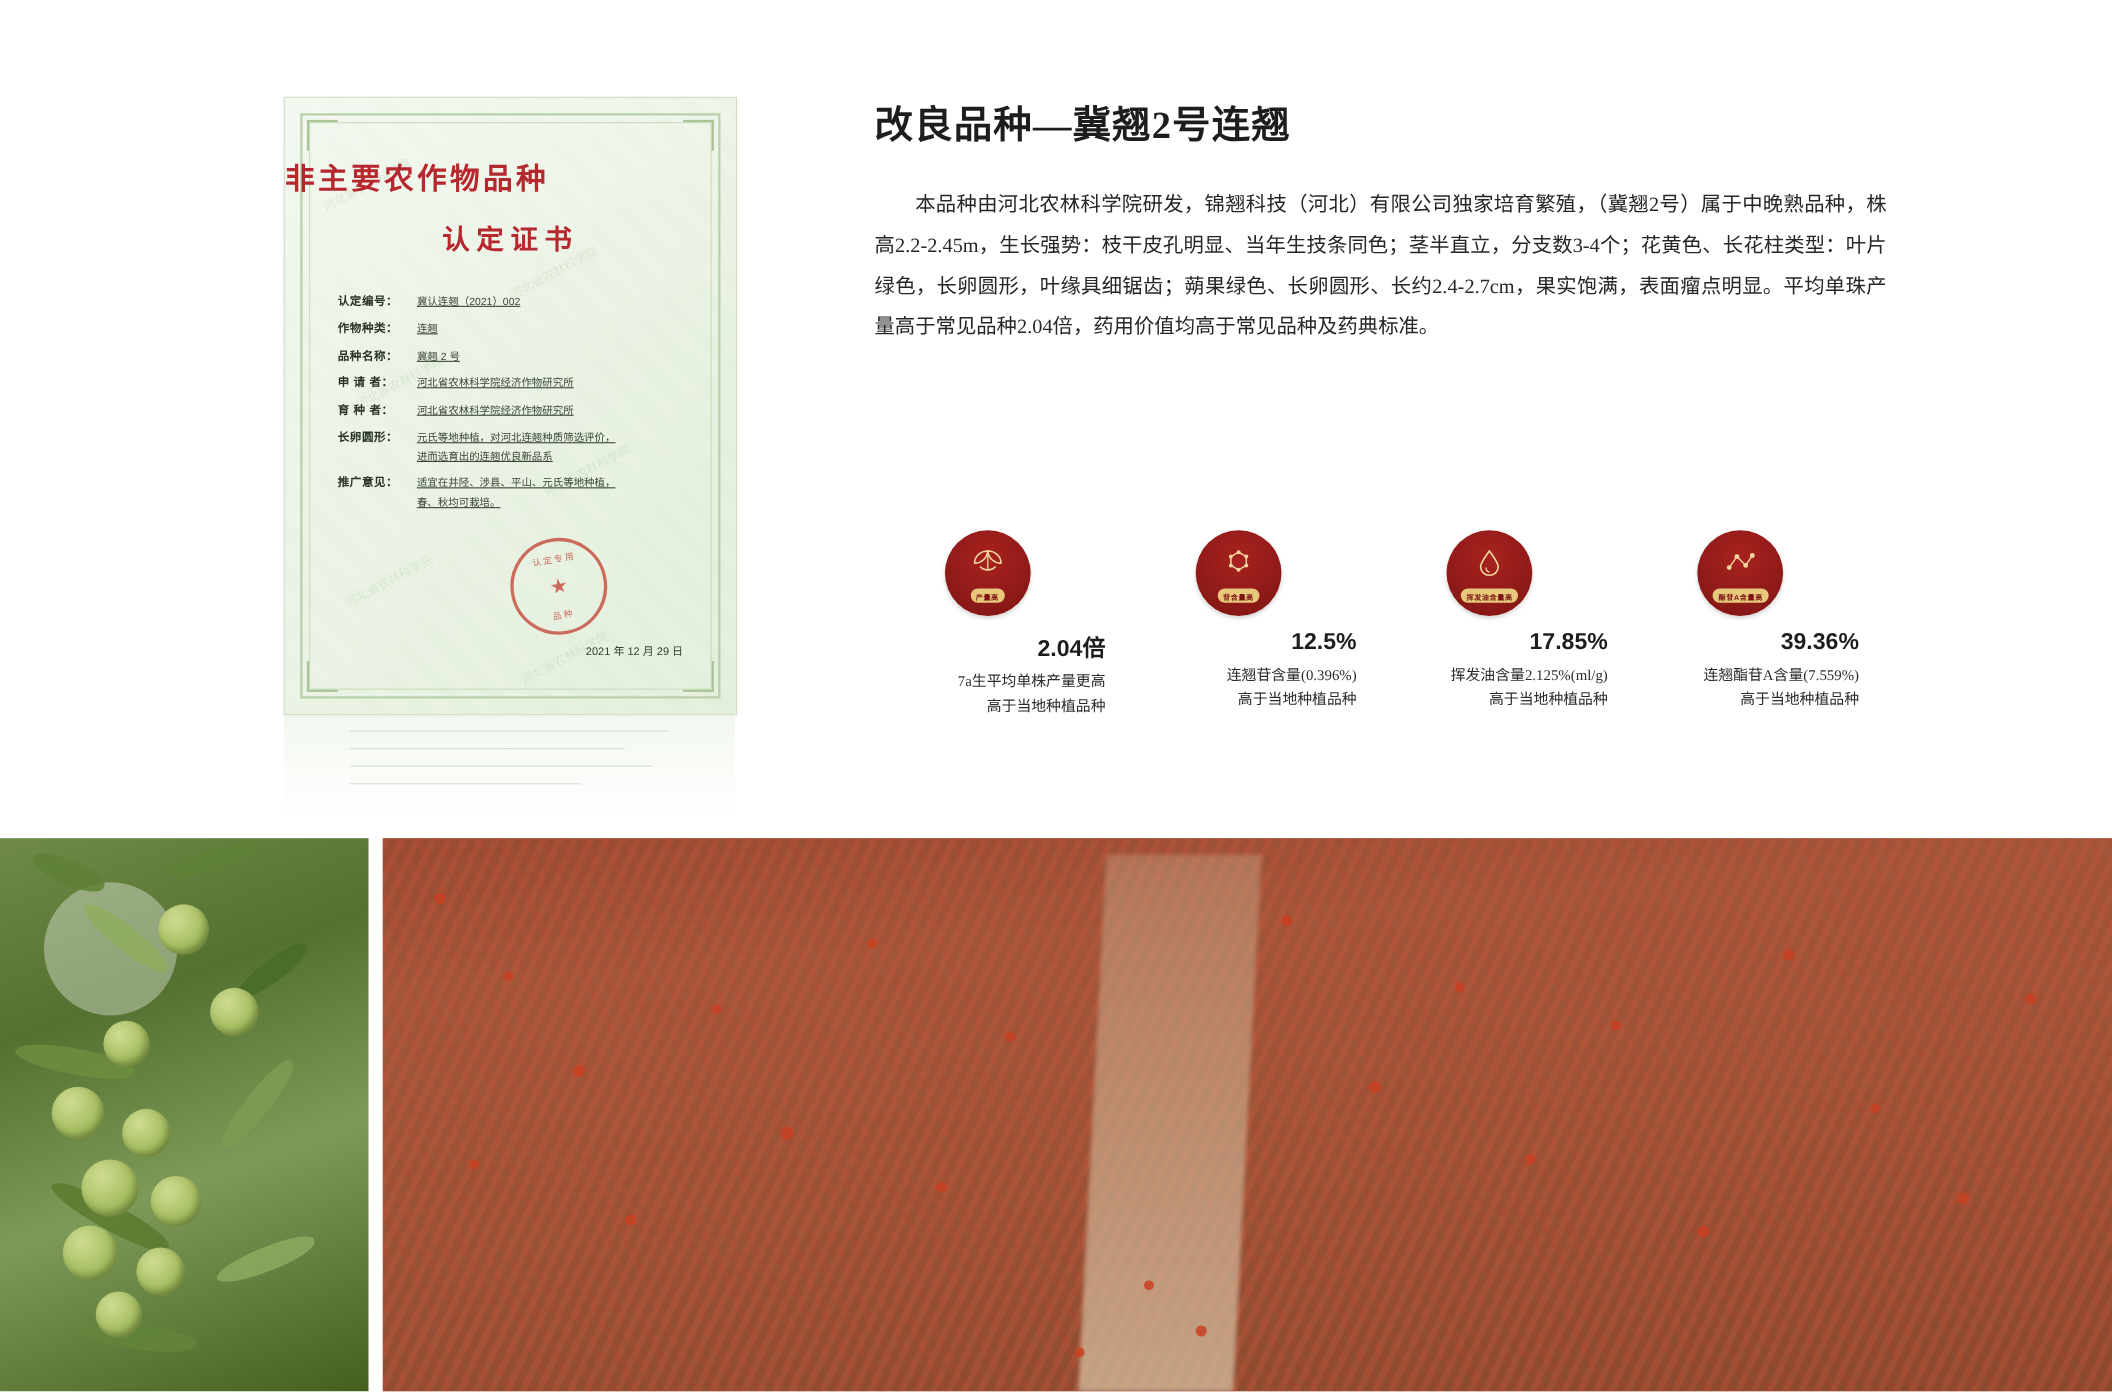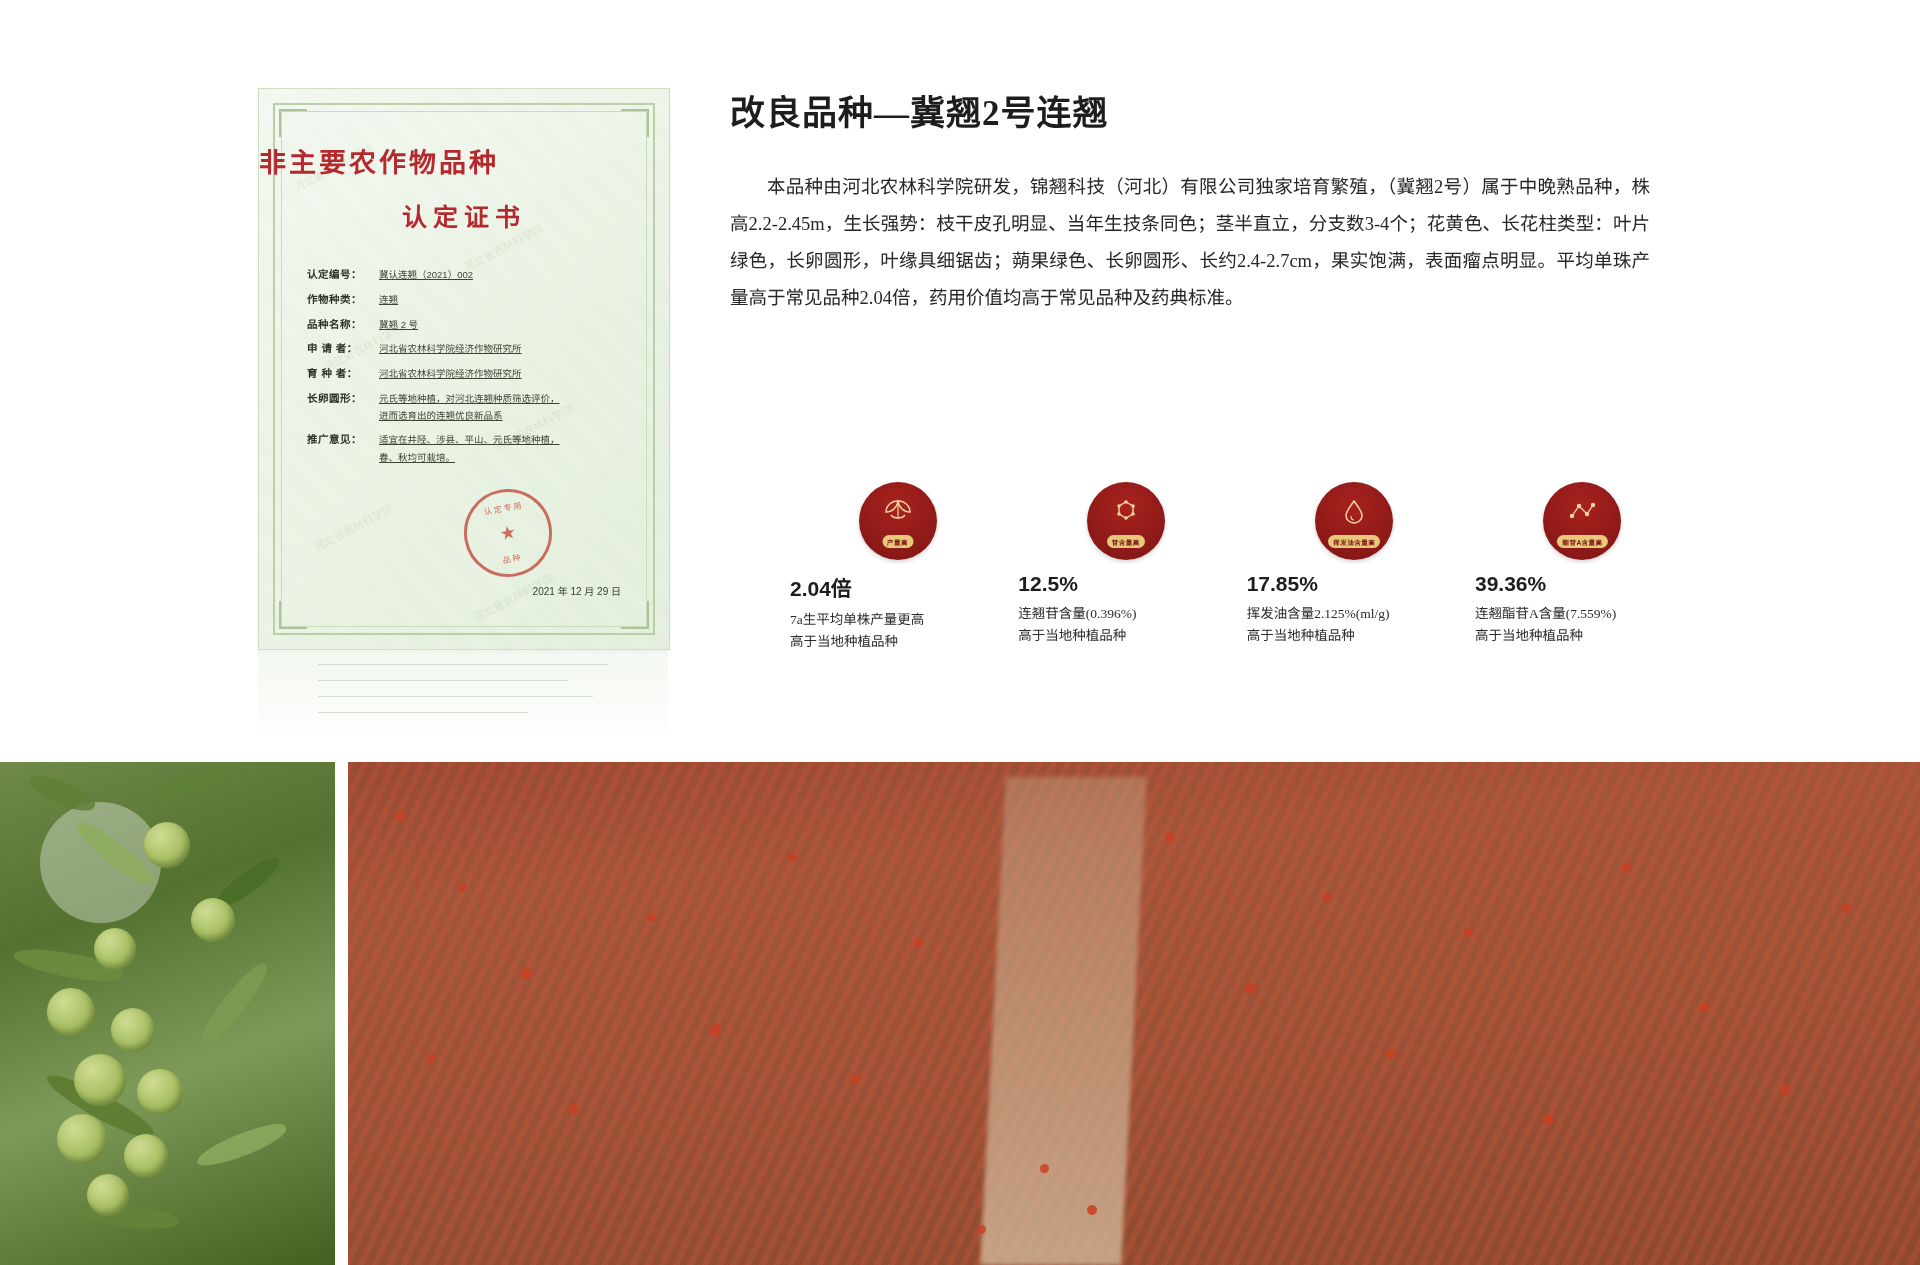--- a/index.html
+++ b/index.html
@@ -181,21 +181,21 @@
   .cert-reflection .rl {
     position: absolute;
     left: 60px;
     height: 1px;
     background: rgba(150,170,140,0.35);
   }
 
   
   .article {
     position: absolute;
-    left: 730px;
+    left: 795px;
     top: 84px;
     width: 920px;
   }
   .article-title {
     font-family: "Liberation Serif", "DejaVu Serif", serif;
     font-size: 35px;
     font-weight: bold;
     color: #1d1d1d;
     letter-spacing: 1px;
     margin: 0 0 34px 0;
@@ -213,21 +213,21 @@
   .stats {
     position: absolute;
     left: 790px;
     top: 482px;
     width: 900px;
     display: flex;
     justify-content: space-between;
   }
   .stat {
     width: 215px;
-    text-align: left;
+    text-align: right;
   }
   .stat-badge {
     width: 78px;
     height: 78px;
     margin: 0 auto 12px auto;
     border-radius: 50%;
     background: radial-gradient(circle at 50% 32%, #a8221f 0%, #8e1a18 62%, #7c1513 100%);
     position: relative;
     box-shadow: 0 2px 4px rgba(0,0,0,0.18);
   }

